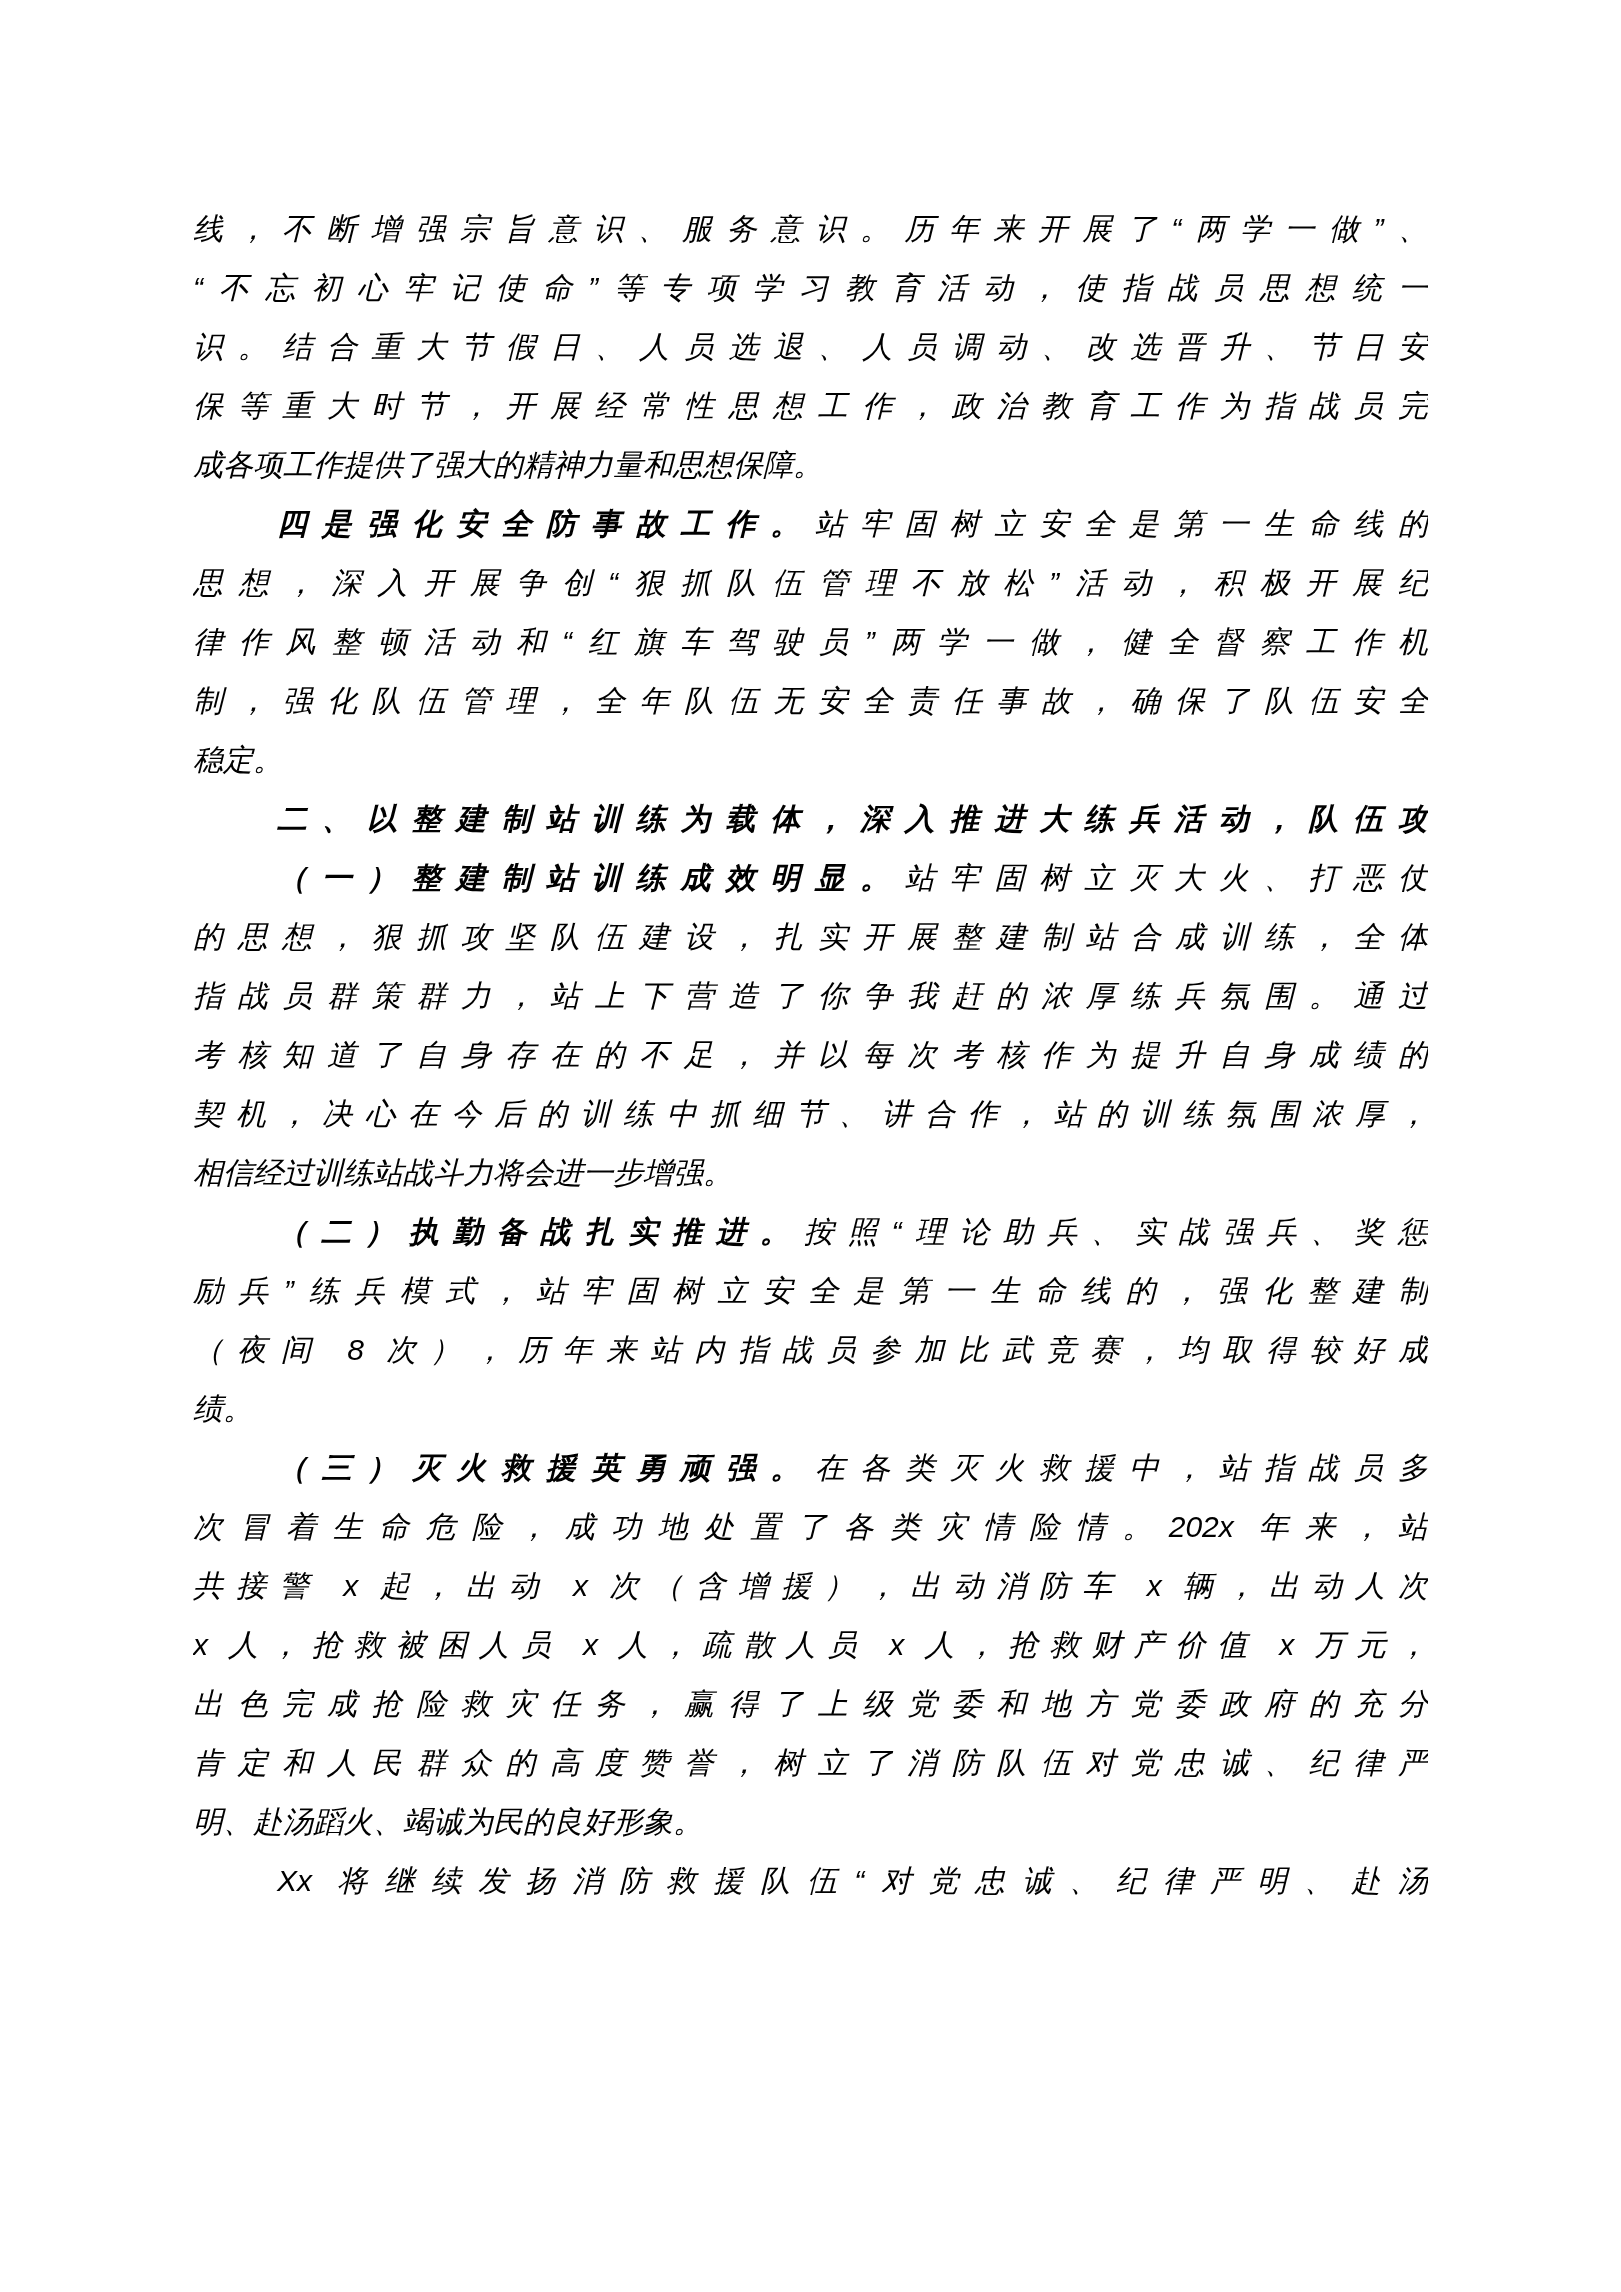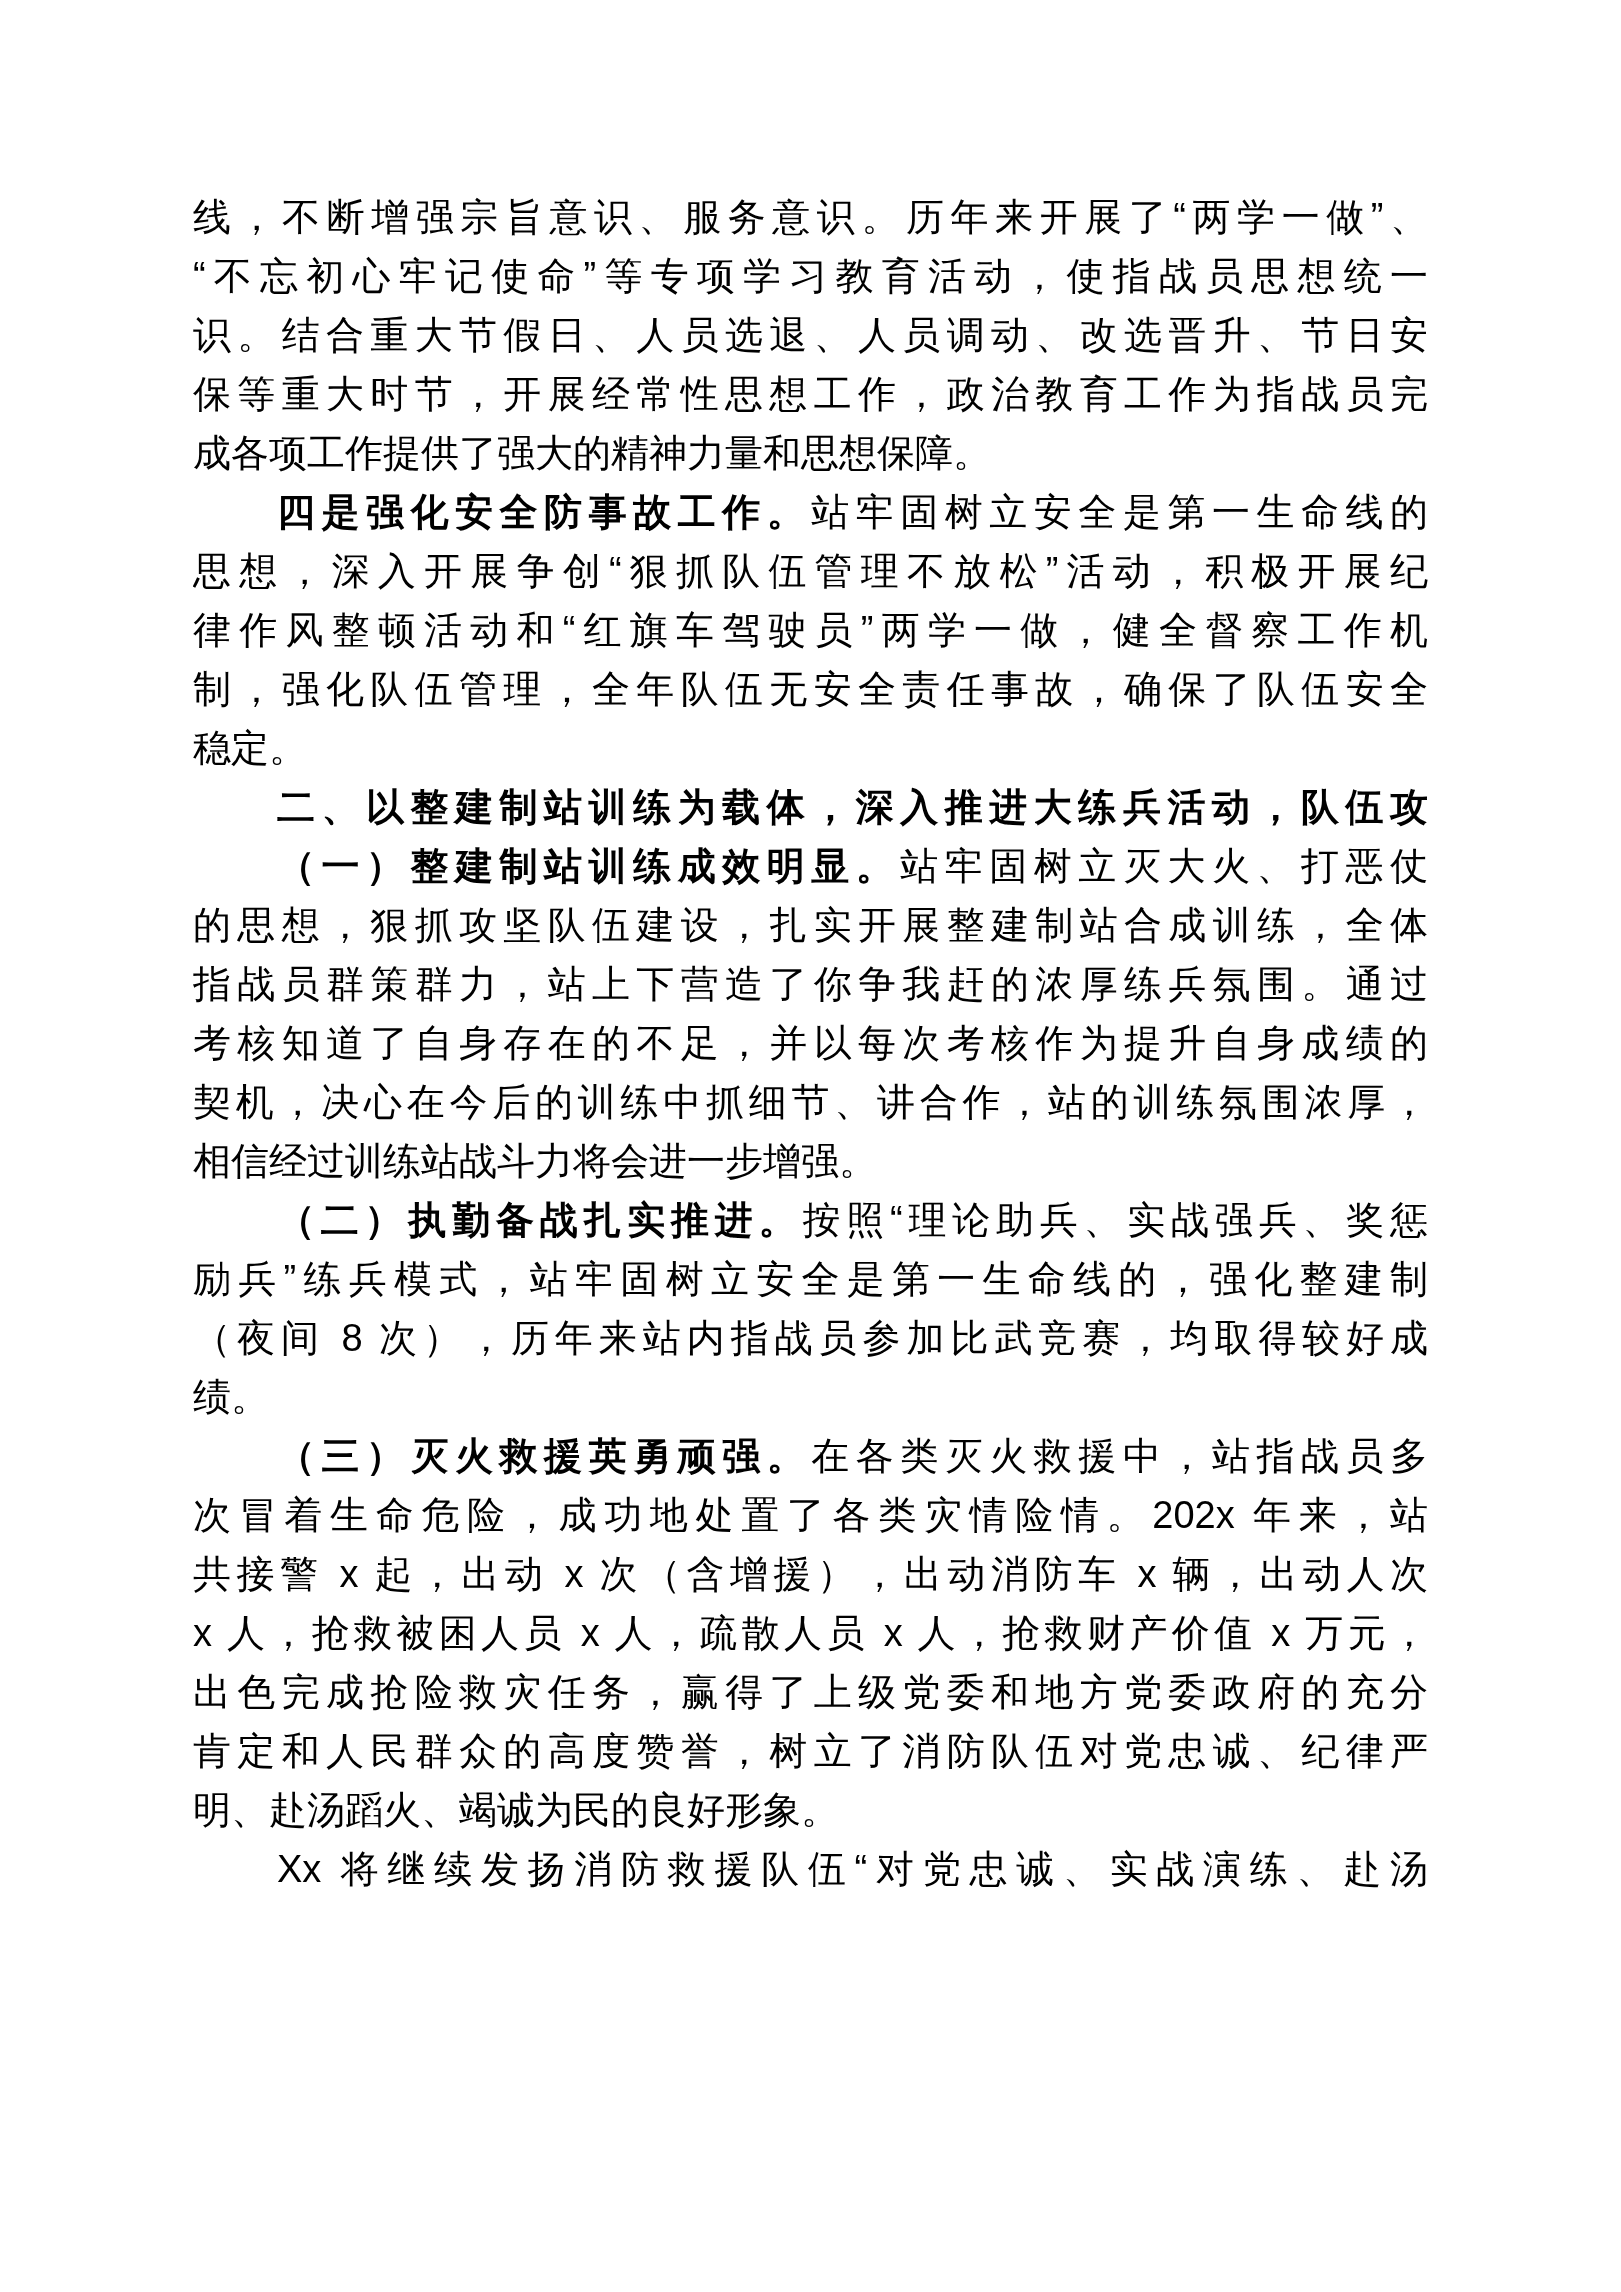--- a/index.html
+++ b/index.html
@@ -11,25 +11,26 @@
     position: relative;
     width: 1621px;
     height: 2293px;
     margin: 0 auto;
     background: #ffffff;
     overflow: hidden;
   }
   .doc-body {
     position: absolute;
     left: 193px;
-    top: 188px;
+    top: 199px;
     width: 1235px;
     color: #000000;
-    font-size: 38px;
+    font-size: 30px;
     line-height: 59px;
+    font-style: italic;
   }
   .line {
     width: 100%;
     text-align: justify;
     text-align-last: justify;
     text-justify: inter-character;
     white-space: normal;
     overflow: hidden;
     height: 59px;
   }
@@ -69,16 +70,16 @@
       <div class="line"><span>励兵”练兵模式，站牢固树立安全是第一生命线的，强化整建制</span></div>
       <div class="line"><span>（夜间 8 次），历年来站内指战员参加比武竞赛，均取得较好成</span></div>
       <div class="line para-end"><span>绩。</span></div>
       <div class="line indent"><span class="bold">（三）灭火救援英勇顽强。</span><span>在各类灭火救援中，站指战员多</span></div>
       <div class="line"><span>次冒着生命危险，成功地处置了各类灾情险情。202x 年来，站</span></div>
       <div class="line"><span>共接警 x 起，出动 x 次（含增援），出动消防车 x 辆，出动人次</span></div>
       <div class="line"><span>x 人，抢救被困人员 x 人，疏散人员 x 人，抢救财产价值 x 万元，</span></div>
       <div class="line"><span>出色完成抢险救灾任务，赢得了上级党委和地方党委政府的充分</span></div>
       <div class="line"><span>肯定和人民群众的高度赞誉，树立了消防队伍对党忠诚、纪律严</span></div>
       <div class="line para-end"><span>明、赴汤蹈火、竭诚为民的良好形象。</span></div>
-      <div class="line indent"><span>Xx 将继续发扬消防救援队伍“对党忠诚、实战演练、赴汤</span></div>
+      <div class="line indent"><span>Xx 将继续发扬消防救援队伍“对党忠诚、纪律严明、赴汤</span></div>
     </div>
 </div>
 
 
 </body></html>

